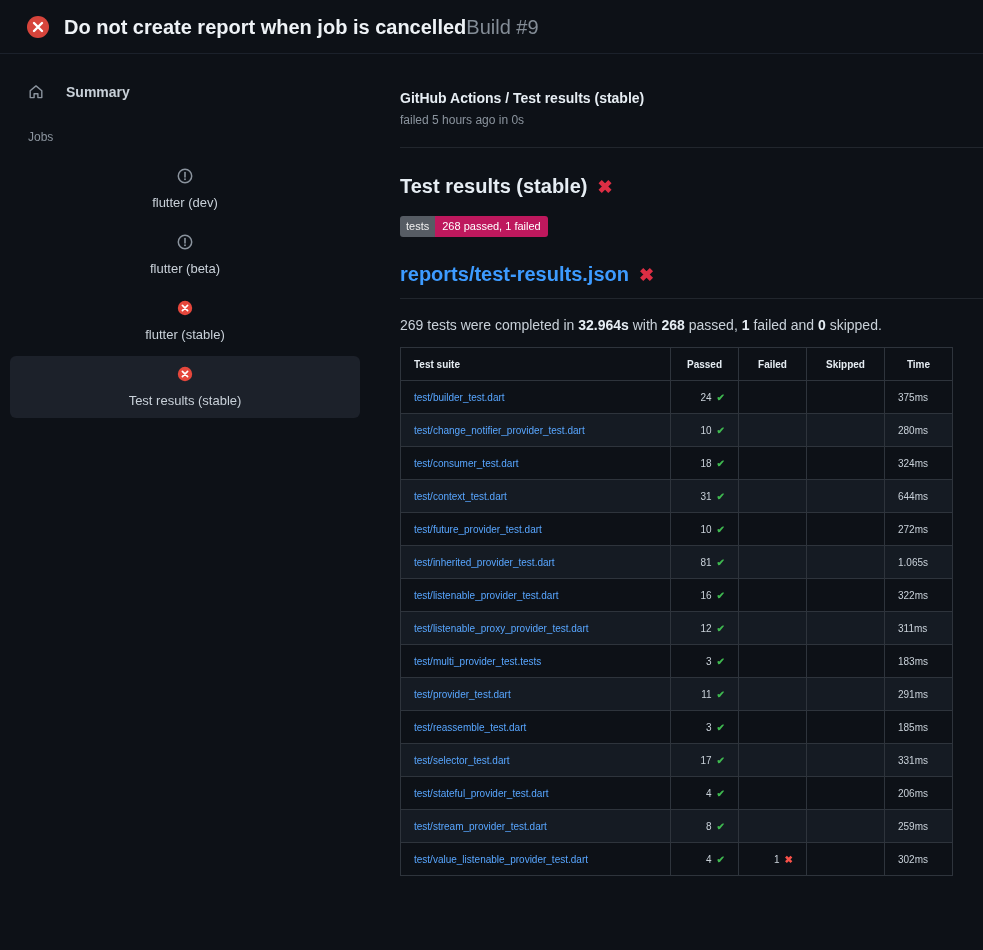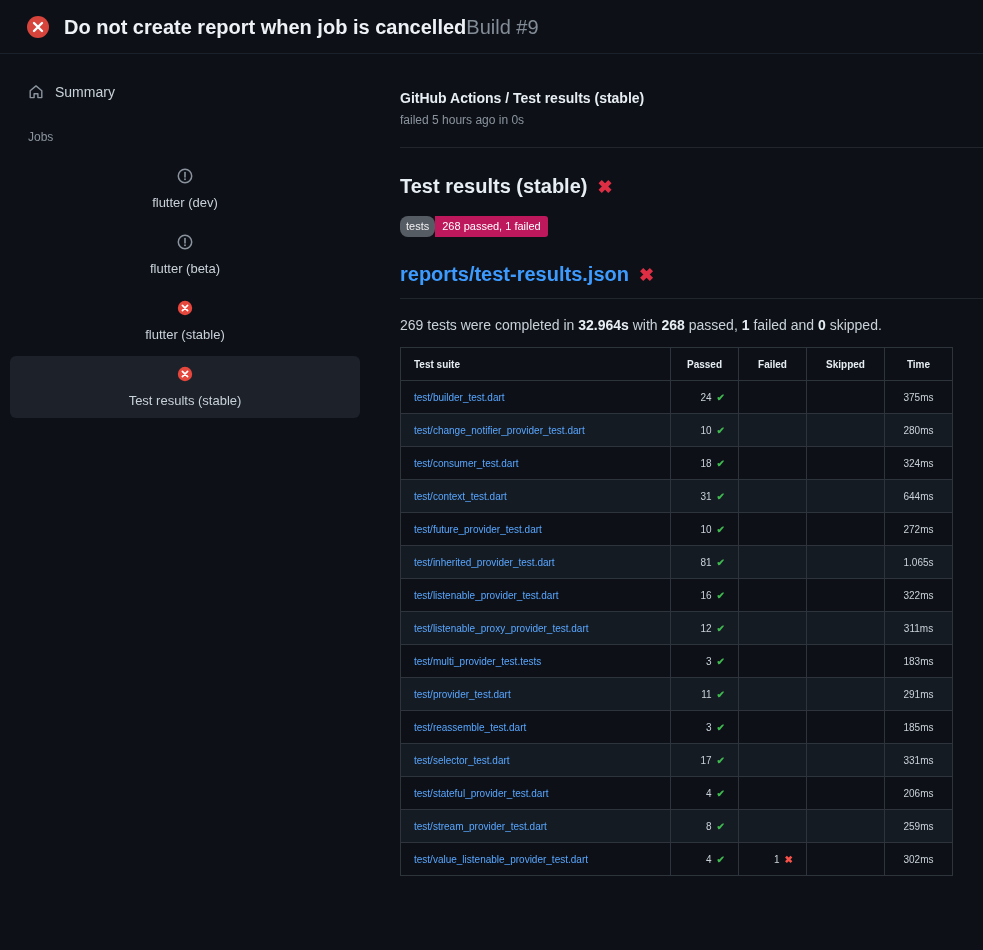--- a/index.html
+++ b/index.html
@@ -19,23 +19,23 @@
   .fail-circle { width: 24px; height: 24px; flex: none; }
   .app-title { margin: 0; font-size: 20px; font-weight: 600; color: #eef2f6; }
   .build-num { color: #848d97; font-weight: 400; }
 
   
   .layout { display: flex; align-items: flex-start; }
 
   
   aside { width: 370px; flex: none; padding-top: 22px; }
   .summary-item {
-    display: flex; align-items: center; gap: 11px;
+    display: flex; align-items: center; gap: 22px;
     margin: 0 10px; padding: 8px 18px; border-radius: 6px;
-    font-size: 14px; color: #c9d1d9; cursor: pointer;
+    font-size: 14px; color: #c9d1d9; cursor: pointer; font-weight: bold;
   }
   .jobs-heading { font-size: 12px; color: #8b949e; margin: 22px 0 14px 28px; }
   .job-item {
     display: flex; align-items: center; gap: 11px;
     margin: 0 10px 4px; padding: 10px 18px; border-radius: 6px;
     font-size: 13px; color: #c9d1d9; cursor: pointer; flex-direction: column;
   }
   .job-item.selected { background: #1c212a; }
   .icon { width: 16px; height: 16px; flex: none; display: inline-flex; }
   .icon svg { width: 100%; height: 100%; }
@@ -49,21 +49,21 @@
   .section-title {
     display: flex; align-items: center; gap: 10px;
     margin-top: 27px; font-size: 20px; font-weight: 700; color: #e6edf3;
   }
   .heading-x { color: #dd2e44; font-size: 18px; font-weight: 700; line-height: 1; }
 
   .badge {
     display: inline-flex; margin-top: 18px;
     border-radius: 3px; overflow: hidden; font-size: 11px; line-height: 1;
   }
-  .badge-label { background: #565c64; color: #f0f0f0; padding: 5px 6px; border-radius: 8px; }
+  .badge-label { background: #565c64; color: #f0f0f0; padding: 5px 6px; }
   .badge-value { background: #be185d; color: #ffffff; padding: 5px 7px; }
 
   .report-heading {
     display: flex; align-items: center; gap: 10px;
     margin: 26px -31px 0 0; padding-bottom: 12px;
     border-bottom: 1px solid #21262d;
   }
   .report-link { font-size: 20px; font-weight: 700; color: #3d9bff; text-decoration: none; }
 
   .summary-line { font-size: 14px; margin-top: 18px; color: #c9d1d9; }
@@ -74,21 +74,21 @@
     border-collapse: collapse; table-layout: fixed;
     width: 100%; margin-top: 14px; font-size: 10px;
   }
   th, td { border: 1px solid #2e343c; padding: 0 13px; height: 33px; }
   th { color: #e6edf3; font-weight: 700; }
   th.col-suite { text-align: left; }
   th.col-num { text-align: center; }
   tbody tr:nth-child(even) { background: #151b23; }
   td a { color: #58a6ff; text-decoration: none; }
   td.num-cell { text-align: right; white-space: nowrap; }
-  td.time-cell { text-align: center; color: #c9d1d9; }
+  td.time-cell { text-align: left; color: #c9d1d9; }
   .check-icon { color: #3fb950; font-weight: 700; margin-left: 5px; }
   .x-icon { color: #f85149; font-weight: 700; margin-left: 5px; }
 </style>
 </head>
 <body>
 
 <header class="app-header">
   <span class="fail-circle">
     <svg viewBox="0 0 24 24" width="24" height="24">
       <circle cx="12" cy="12" r="11" fill="#d6443b"></circle>

